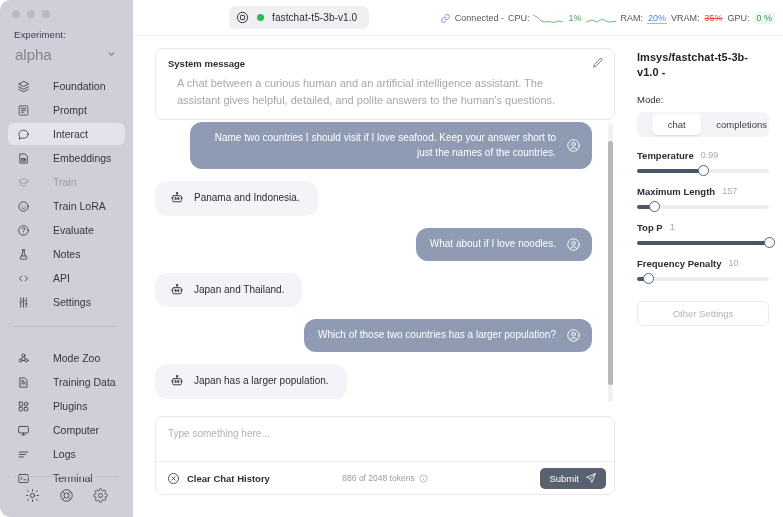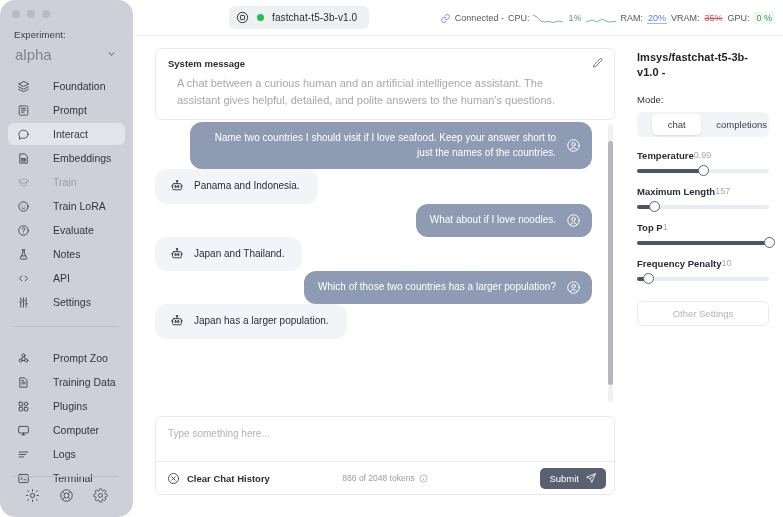--- a/index.html
+++ b/index.html
@@ -18,21 +18,20 @@
 
   
   .sidebar {
     width: 133px; height: 517px;
     background: #cfcfd9;
     border-top-left-radius: 10px;
     border-bottom-left-radius: 10px;
     display: flex; flex-direction: column;
     flex: 0 0 133px;
     position: relative;
-    border-radius: 15px;
   }
   .traffic {
     display: flex; gap: 7px;
     padding: 10px 0 0 12px;
   }
   .dot { width: 8px; height: 8px; border-radius: 50%; background: #b9b9c6; }
 
   .exp-label {
     font-size: 9.5px; color: #3c3c4c;
     padding: 11px 0 0 14px; letter-spacing: .1px;
@@ -156,21 +155,21 @@
   .chat-wrap {
     flex: 1; min-height: 0;
     position: relative;
     margin-top: -4px;
     display: flex;
   }
   .chat {
     flex: 1; min-width: 0;
     overflow: hidden;
     padding: 6px 16px 4px 0;
-    display: flex; flex-direction: column; gap: 0;
+    display: flex; flex-direction: column; gap: 12px;
   }
   .row { display: flex; }
   .row.user { justify-content: flex-end; }
   .row.bot  { justify-content: flex-start; }
 
   .bub {
     display: flex; align-items: center; gap: 10px;
     border-radius: 12px;
     font-size: 10px; line-height: 1.45;
   }
@@ -267,21 +266,21 @@
     font-size: 9.5px; color: #3c3c48;
     padding: 5px 0; border-radius: 5px;
     cursor: pointer; font-family: inherit;
     background: transparent; border: none; margin-left: 13px;
   }
   .seg-btn.on {
     background: #ffffff;
     box-shadow: 0 1px 2px rgba(0,0,0,.12);
   }
   .pgroup { margin-top: 13px; }
-  .prow { display: flex; align-items: center; }
+  .prow { display: flex; align-items: center; gap: 7px; }
   .pname { font-size: 9.5px; color: #2b2b35; font-weight: bold; }
   .pval { font-size: 9px; color: #a9a9b4; }
   .track {
     margin-top: 8px; height: 4px;
     background: #e9ecf1; border-radius: 3px;
     position: relative; cursor: pointer;
   }
   .fill {
     position: absolute; left: 0; top: 0; bottom: 0;
     background: #4b5569; border-radius: 3px;
@@ -422,21 +421,21 @@
     <div class="nav" id="nav-secondary">
         <div class="nav-item">
           <span class="nav-ico">
             <svg viewBox="0 0 24 24" width="13" height="13" fill="none" stroke="currentColor" stroke-width="1.5" stroke-linecap="round" stroke-linejoin="round">
               <circle cx="12" cy="6.5" r="2.9"></circle>
               <circle cx="6.8" cy="15.5" r="2.9"></circle>
               <circle cx="17.2" cy="15.5" r="2.9"></circle>
               <path d="M10.6 9.3 8.6 12.9M13.4 9.3l2 3.6M9.7 15.5h4.6"></path>
             </svg>
           </span>
-          <span>Prompt Zoo</span>
+          <span>Mode Zoo</span>
         </div>
         <div class="nav-item">
           <span class="nav-ico">
             <svg viewBox="0 0 24 24" width="13" height="13" fill="none" stroke="currentColor" stroke-width="1.5" stroke-linecap="round" stroke-linejoin="round">
               <path d="M6 3.5h8L18.5 8v12.5H6z"></path>
               <path d="M9 11.5h6M9 14.5h6M9 8.5h3"></path>
             </svg>
           </span>
           <span>Training Data</span>
         </div>

